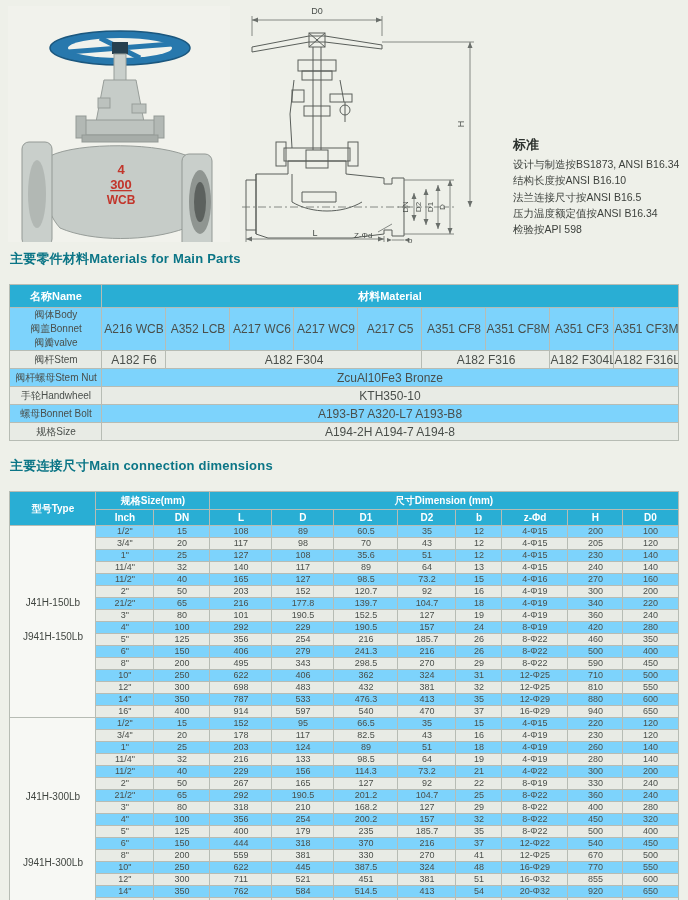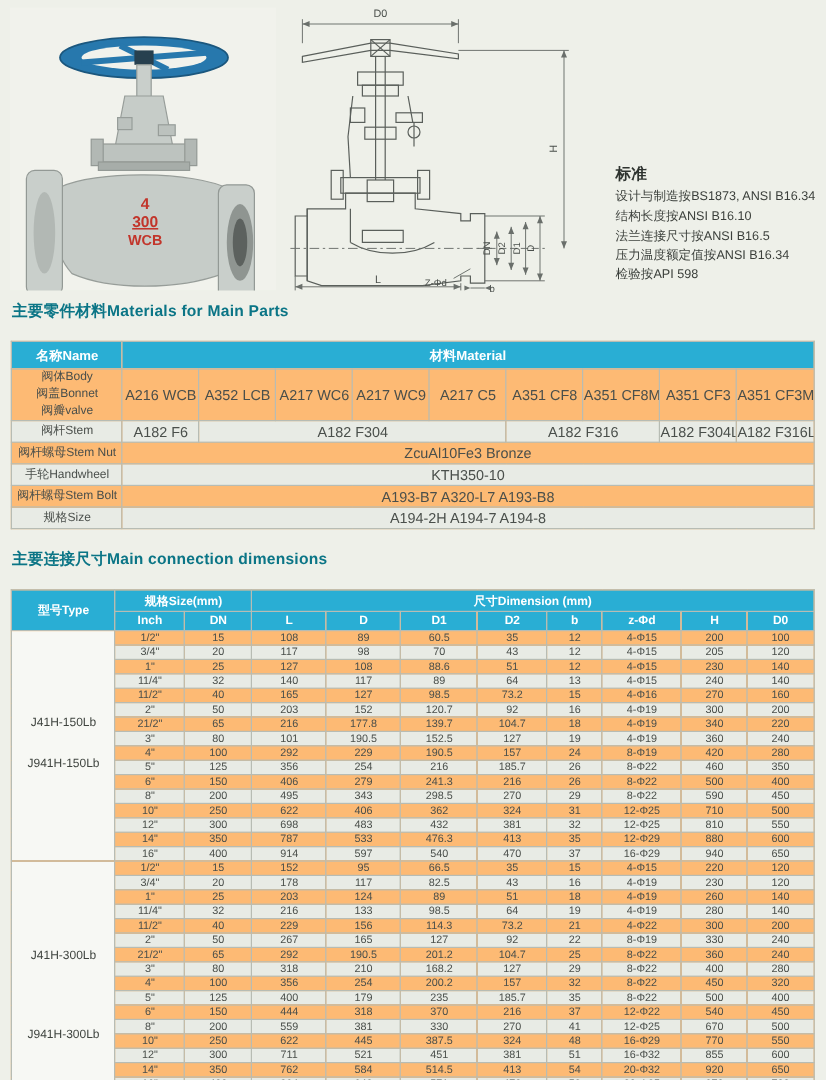--- a/index.html
+++ b/index.html
@@ -21,21 +21,21 @@
 
   
   .section-title {
     color:#0b7586; font-weight:bold; font-size:13px;
     margin:4px 0 3px 10px; letter-spacing:0.2px;
   }
 
   
   table {
     border-collapse:collapse; table-layout:fixed;
-    margin:16px auto; width:668px; background:#fdba74;
+    margin:16px auto; width:668px; background:#7dd3fc;
   }
   th, td {
     border:1px solid #b7bcb4; text-align:center;
     overflow:hidden; white-space:nowrap; padding:0;
   }
   th { background:#29aed4; color:#ffffff; font-weight:bold; }
 
   .mat-table th { font-size:11px; height:22px; }
   .mat-table td { font-size:12px; height:17px; color:#4a4f4b; }
   .mat-table .name-col { font-size:10px; }
@@ -254,21 +254,21 @@
         <td class="name-col">
           <div class="name-lines">
             <div>手轮Handwheel</div>
           </div>
         </td>
         <td colspan="9">KTH350-10</td>
       </tr>
       <tr>
         <td class="name-col">
           <div class="name-lines">
-            <div>阀杆螺母Stem Bolt</div>
+            <div>螺母Bonnet Bolt</div>
           </div>
         </td>
         <td colspan="9">A193-B7  A320-L7  A193-B8</td>
       </tr>
       <tr>
         <td class="name-col">
           <div class="name-lines">
             <div>规格Size</div>
           </div>
         </td>
@@ -338,21 +338,21 @@
         <td>12</td>
         <td>4-Φ15</td>
         <td>205</td>
         <td>120</td>
       </tr>
       <tr>
         <td>1"</td>
         <td>25</td>
         <td>127</td>
         <td>108</td>
-        <td>88.6</td>
+        <td>35.6</td>
         <td>51</td>
         <td>12</td>
         <td>4-Φ15</td>
         <td>230</td>
         <td>140</td>
       </tr>
       <tr>
         <td>11/4"</td>
         <td>32</td>
         <td>140</td>

